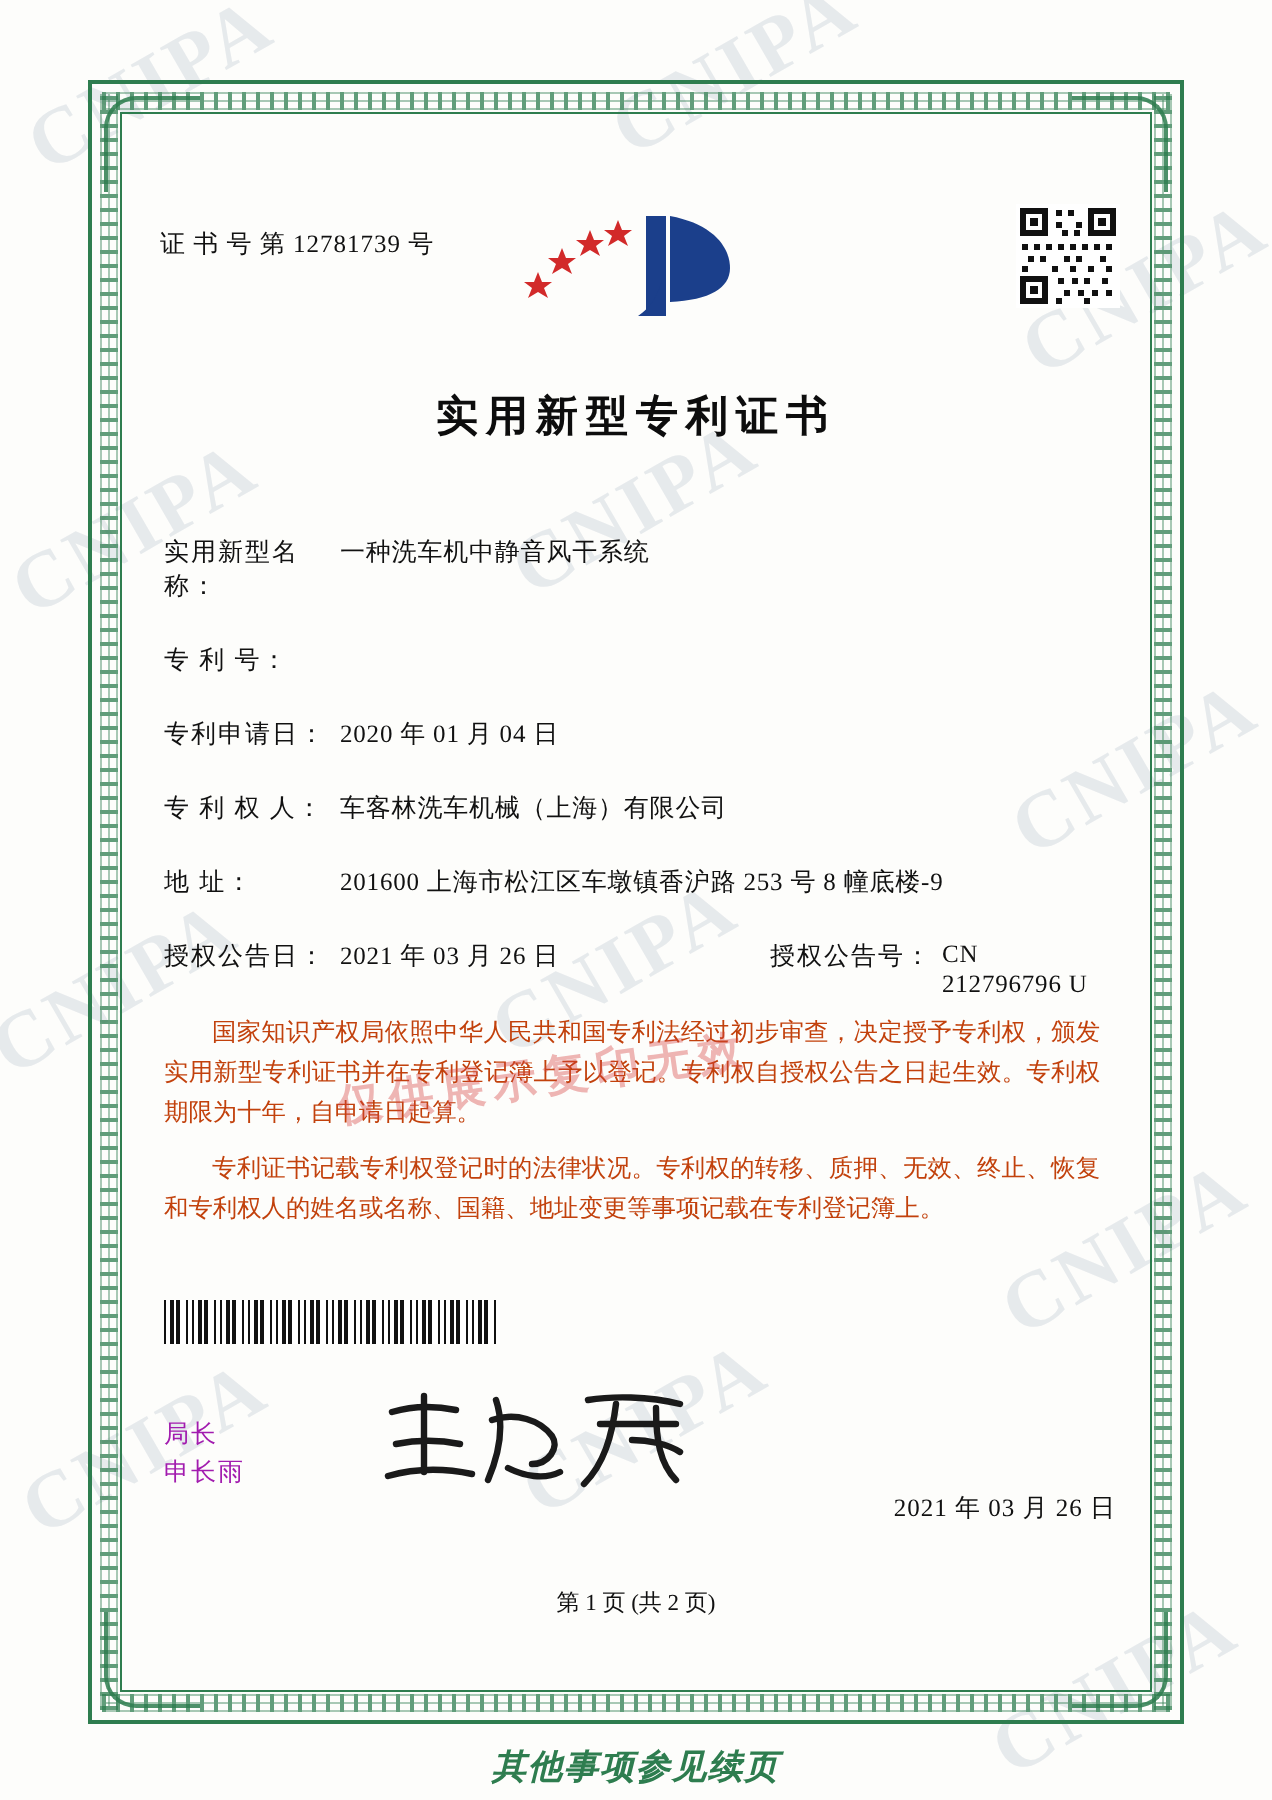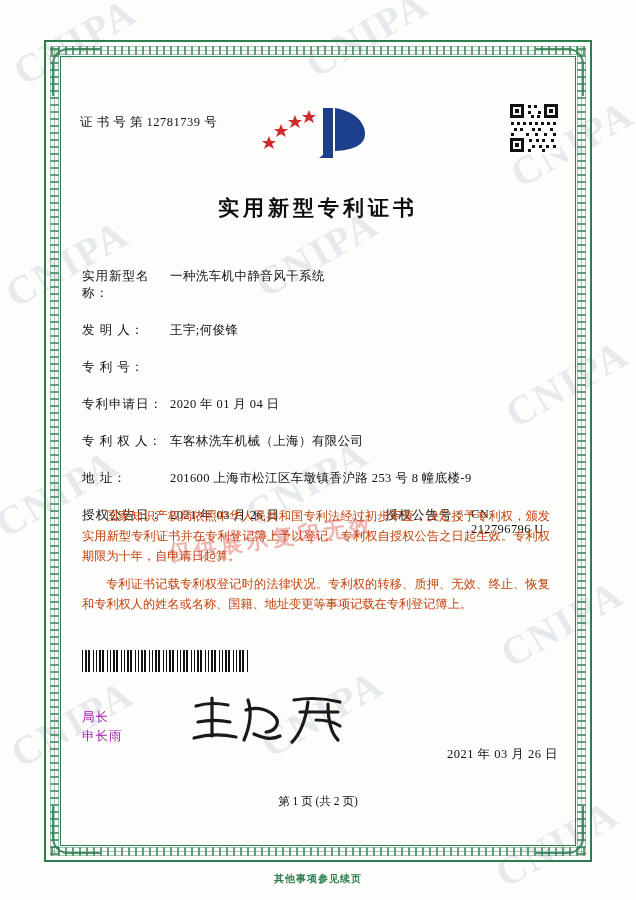--- a/index.html
+++ b/index.html
@@ -229,23 +229,24 @@
   }
 
   #footer-note {
     position: absolute;
     left: 0;
     right: 0;
     top: 872px;
     text-align: center;
     font-family: "Liberation Serif", serif;
     font-weight: bold;
-    font-size: 10px;
+    font-size: 17px;
     color: #2e7d4f;
     letter-spacing: 1px;
+    font-style: italic;
   }
 
   
   #stamp-text {
     position: absolute;
     left: 110px;
     top: 470px;
     font-family: "Liberation Serif", serif;
     font-size: 22px;
     font-weight: bold;
@@ -363,24 +364,20 @@
 
     <div id="title">实用新型专利证书</div>
 
     <div class="fields">
 
       <div class="row">
         <div class="lbl">实用新型名称：</div>
         <div class="val">一种洗车机中静音风干系统</div>
       </div>
 
-      <div class="row">
-        <div class="lbl">发 明 人：</div>
-        <div class="val">王宇;何俊锋</div>
-      </div>
 
       <div class="row">
         <div class="lbl">专 利 号：</div>
       </div>
 
       <div class="row">
         <div class="lbl">专利申请日：</div>
         <div class="val">2020 年 01 月 04 日</div>
       </div>
 

